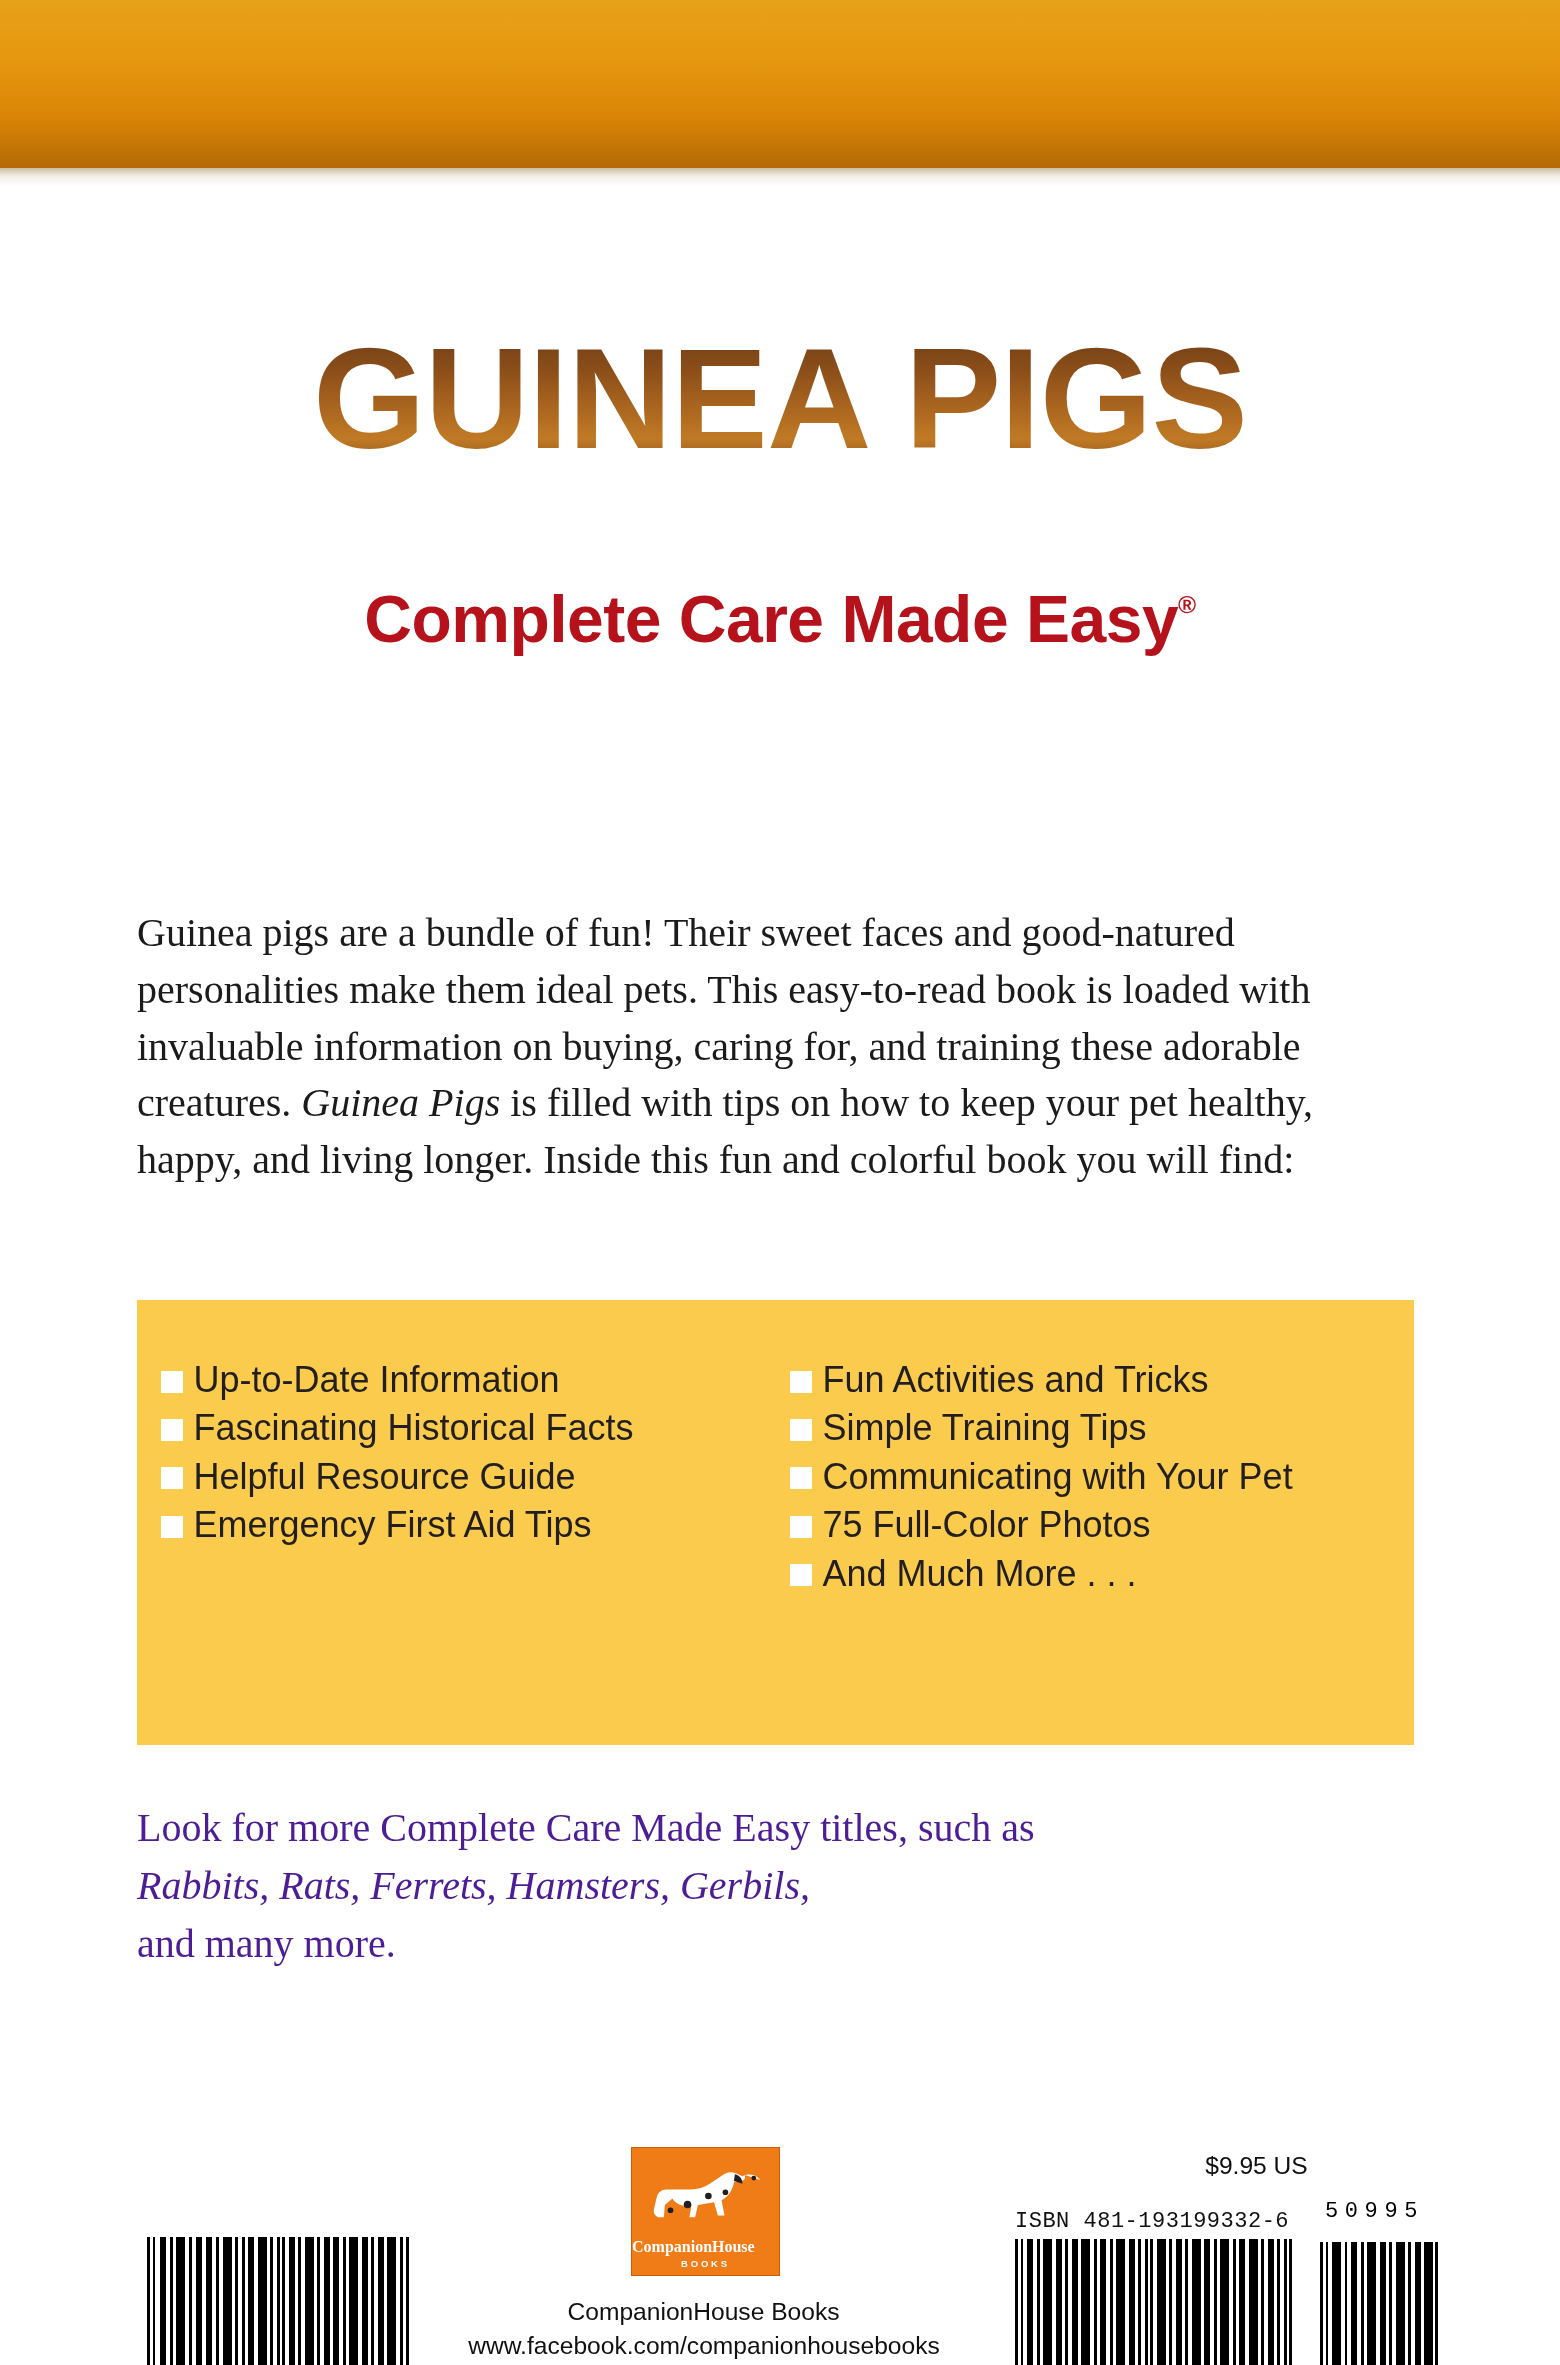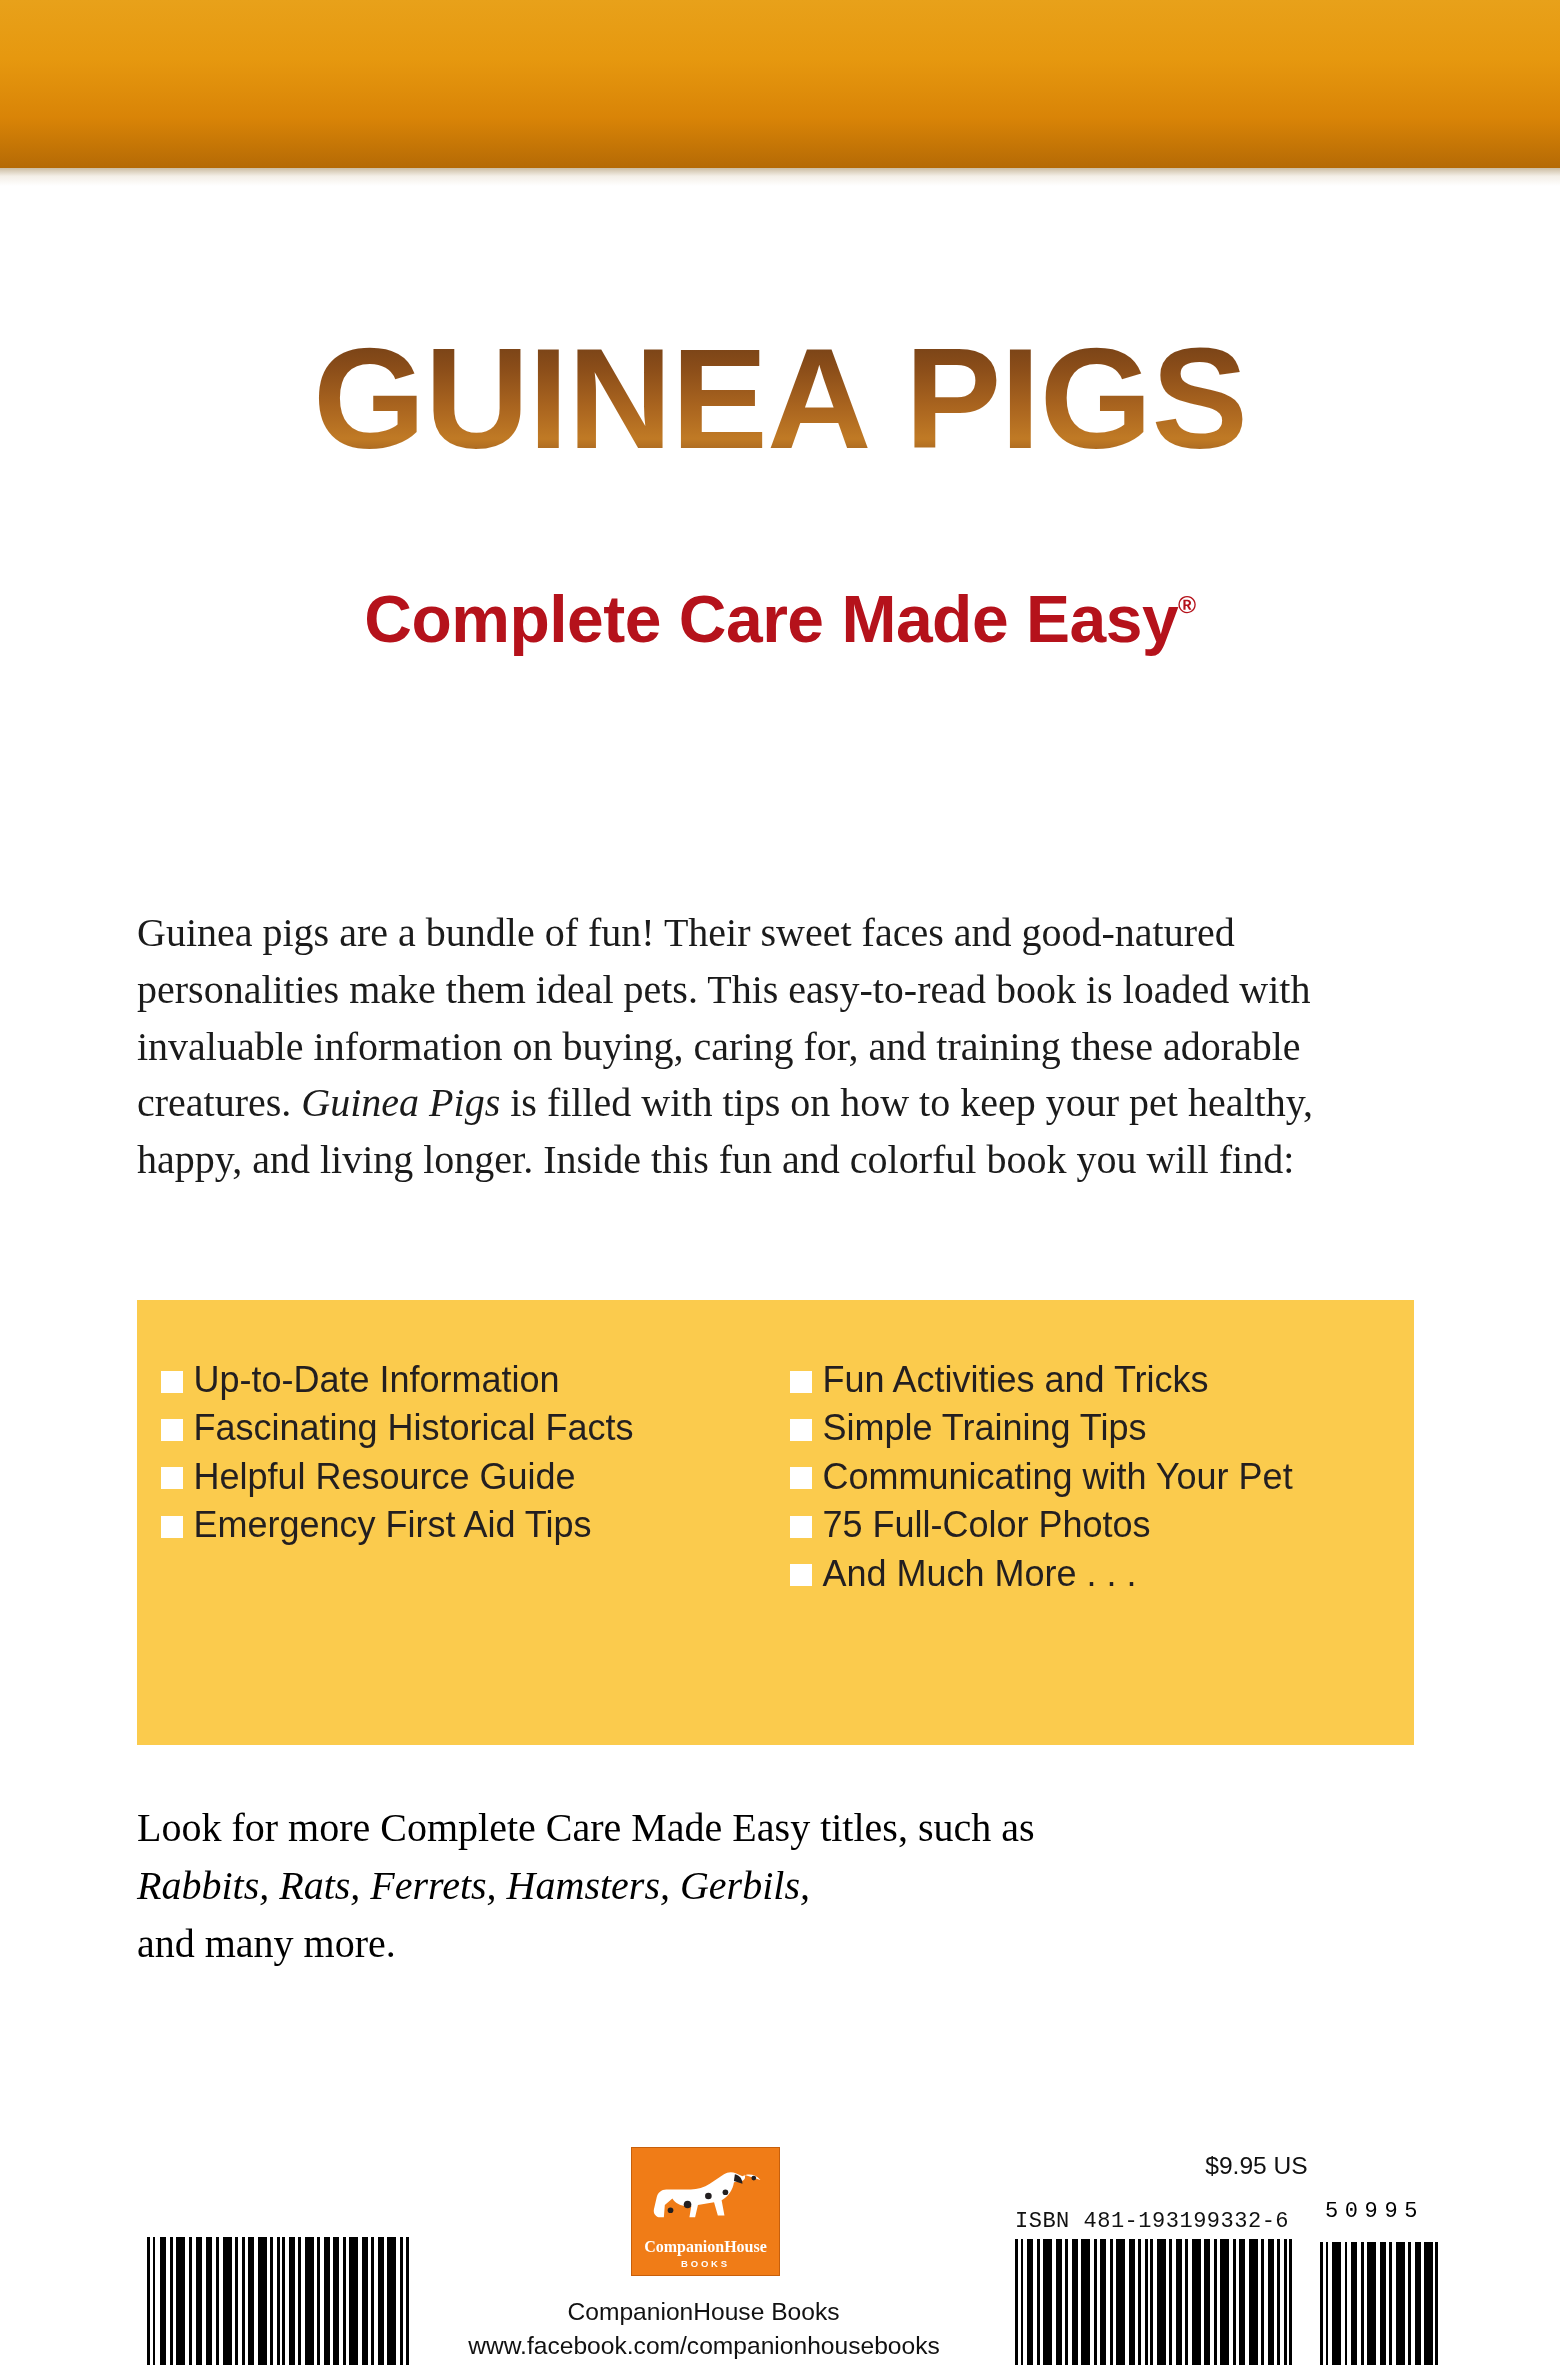--- a/index.html
+++ b/index.html
@@ -133,21 +133,21 @@
 
   
   .lookfor {
     position: absolute;
     top: 1613px;
     left: 137px;
     width: 1135px;
     font-family: "Liberation Serif", serif;
     font-size: 40px;
     line-height: 1.45;
-    color: #000000;
+    color: #4c1d95;
   }
   .lookfor .titles {
     font-style: italic;
   }
 
   
   .price {
     position: absolute;
     top: 1966px;
     left: 1162px;
@@ -181,21 +181,20 @@
   .pub-logo .dog {
     position: absolute;
     top: 13.2px; left: 9.5px;
     width: 128px;
     height: 71px;
   }
   .pub-logo .pubname {
     position: absolute;
     bottom: 19px;
     left: 0; width: 100%;
-    text-align: center;
     font-family: "Liberation Serif", serif;
     font-weight: bold;
     font-size: 16px;
     color: #ffffff;
     letter-spacing: 0px;
   }
   .pub-logo .pubbooks {
     position: absolute;
     bottom: 5.7px;
     left: 0; width: 100%;

